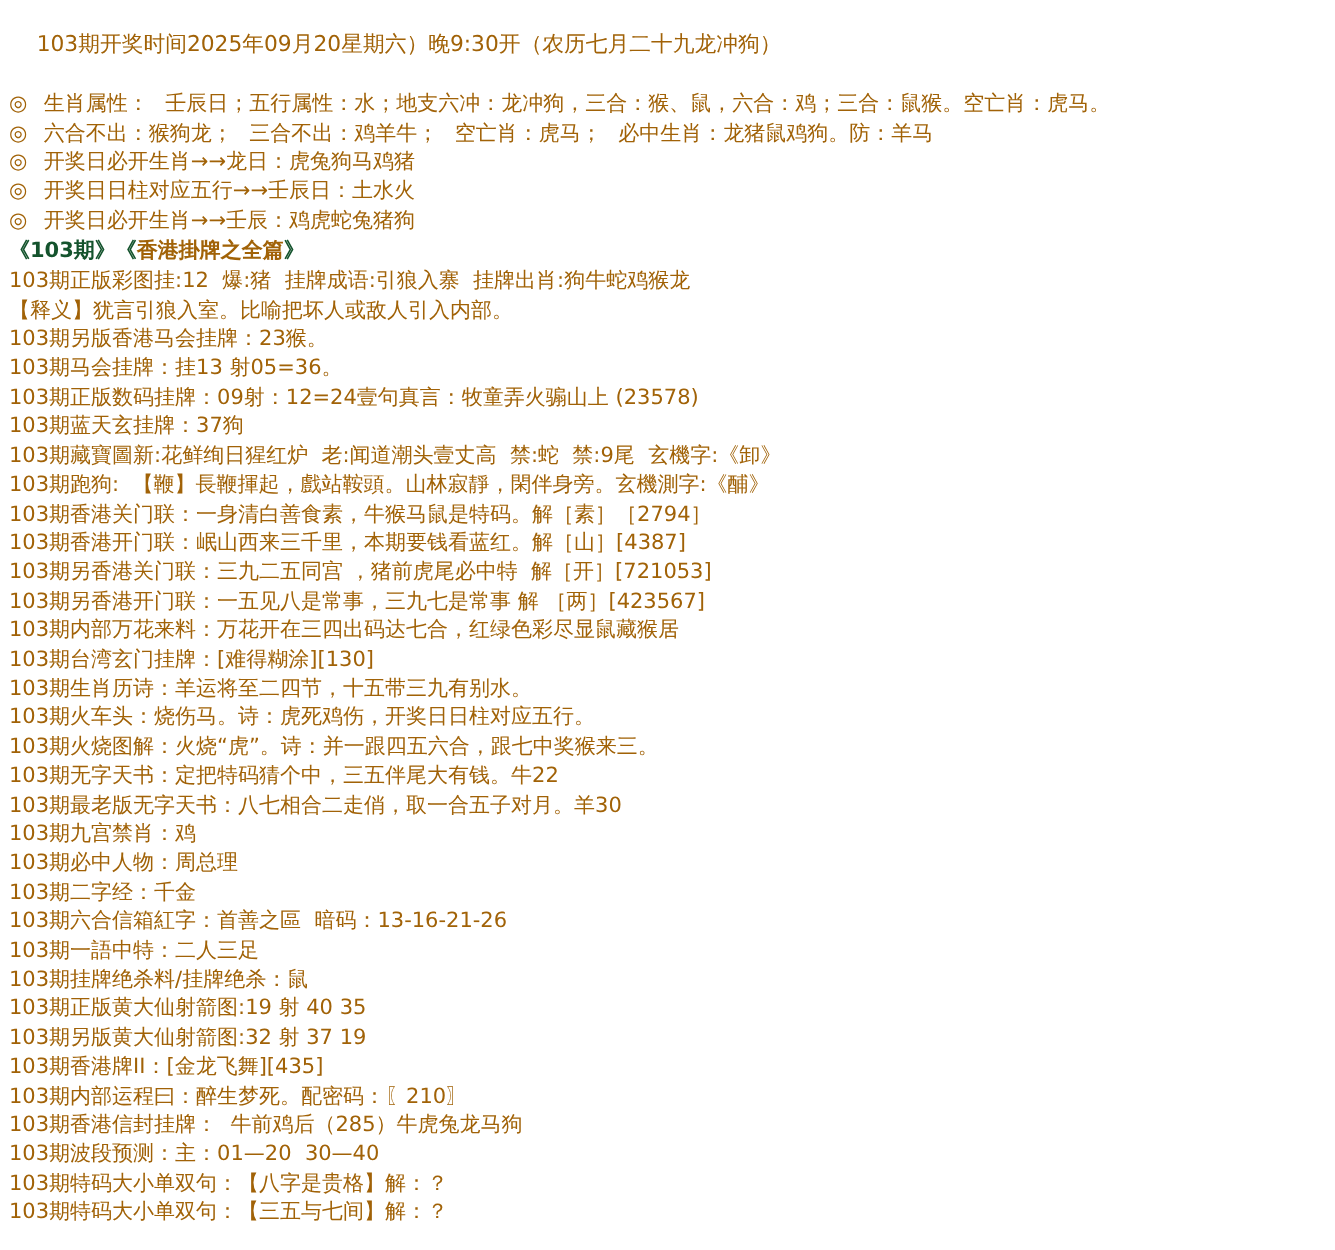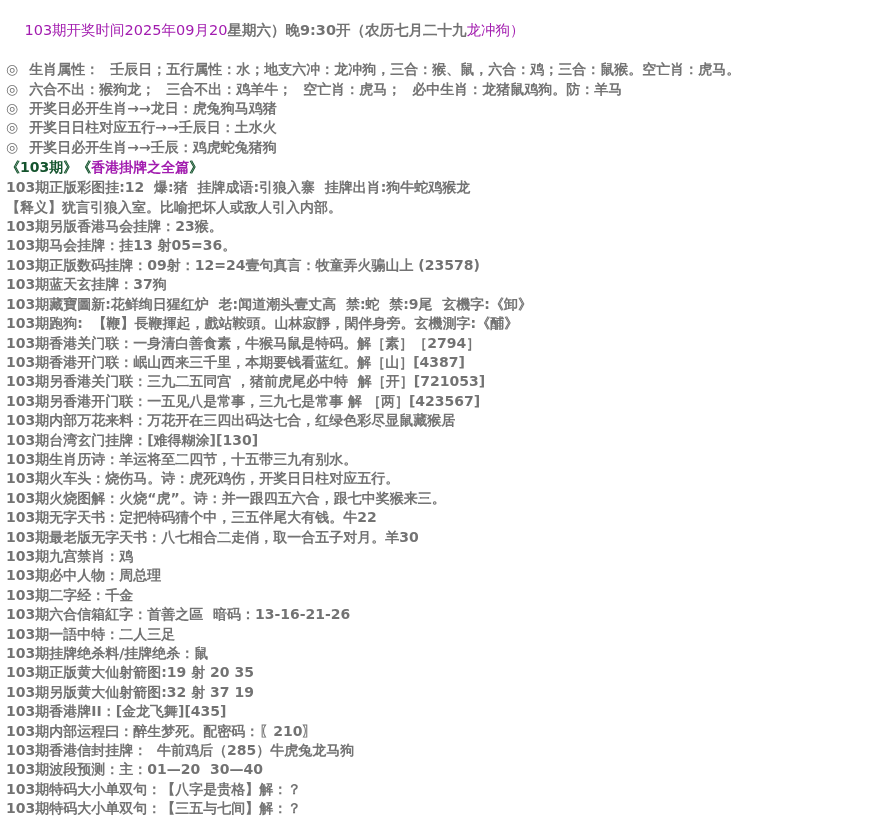--- a/index.html
+++ b/index.html
@@ -21,23 +21,23 @@
     position: relative;
     padding: 2px 0 0 0;
     box-sizing: border-box;
   }
   .line {
     line-height: 19.4px;
     white-space: pre-wrap;
     padding-left: 6px;
     font-size: 14px;
   }
-  .red { color: #a21caf; }
+  .red { color: #a16207; }
   .blue { color: #14532d; }
-  .black { color: #737373; font-weight: bold; }
+  .black { color: #a16207; }
   .bold { font-weight: bold; }
   .hdr {
     font-size: 14.5px;
     font-weight: normal;
   }
   .title-line {
     line-height: 21px;
     padding-left: 6px;
     font-weight: bold;
   }
@@ -83,21 +83,21 @@
       <div class="line black">103期火车头：烧伤马。诗：虎死鸡伤，开奖日日柱对应五行。</div>
       <div class="line black">103期火烧图解：火烧“虎”。诗：并一跟四五六合，跟七中奖猴来三。</div>
       <div class="line black">103期无字天书：定把特码猜个中，三五伴尾大有钱。牛22</div>
       <div class="line black">103期最老版无字天书：八七相合二走俏，取一合五子对月。羊30</div>
       <div class="line black">103期九宫禁肖：鸡</div>
       <div class="line black">103期必中人物：周总理</div>
       <div class="line black">103期二字经：千金</div>
       <div class="line black">103期六合信箱紅字：首善之區  暗码：13-16-21-26</div>
       <div class="line black">103期一語中特：二人三足</div>
       <div class="line black">103期挂牌绝杀料/挂牌绝杀：鼠</div>
-      <div class="line black">103期正版黄大仙射箭图:19 射 20 35</div>
+      <div class="line black">103期正版黄大仙射箭图:19 射 40 35</div>
       <div class="line black">103期另版黄大仙射箭图:32 射 37 19</div>
       <div class="line black">103期香港牌ⅠⅠ：[金龙飞舞][435]</div>
       <div class="line black">103期内部运程曰：醉生梦死。配密码：〖210〗</div>
       <div class="line black">103期香港信封挂牌：  牛前鸡后（285）牛虎兔龙马狗</div>
       <div class="line black">103期波段预测：主：01—20  30—40</div>
       <div class="line black">103期特码大小单双句：【八字是贵格】解：？</div>
       <div class="line black">103期特码大小单双句：【三五与七间】解：？</div>
     </div>
 
 </div>

